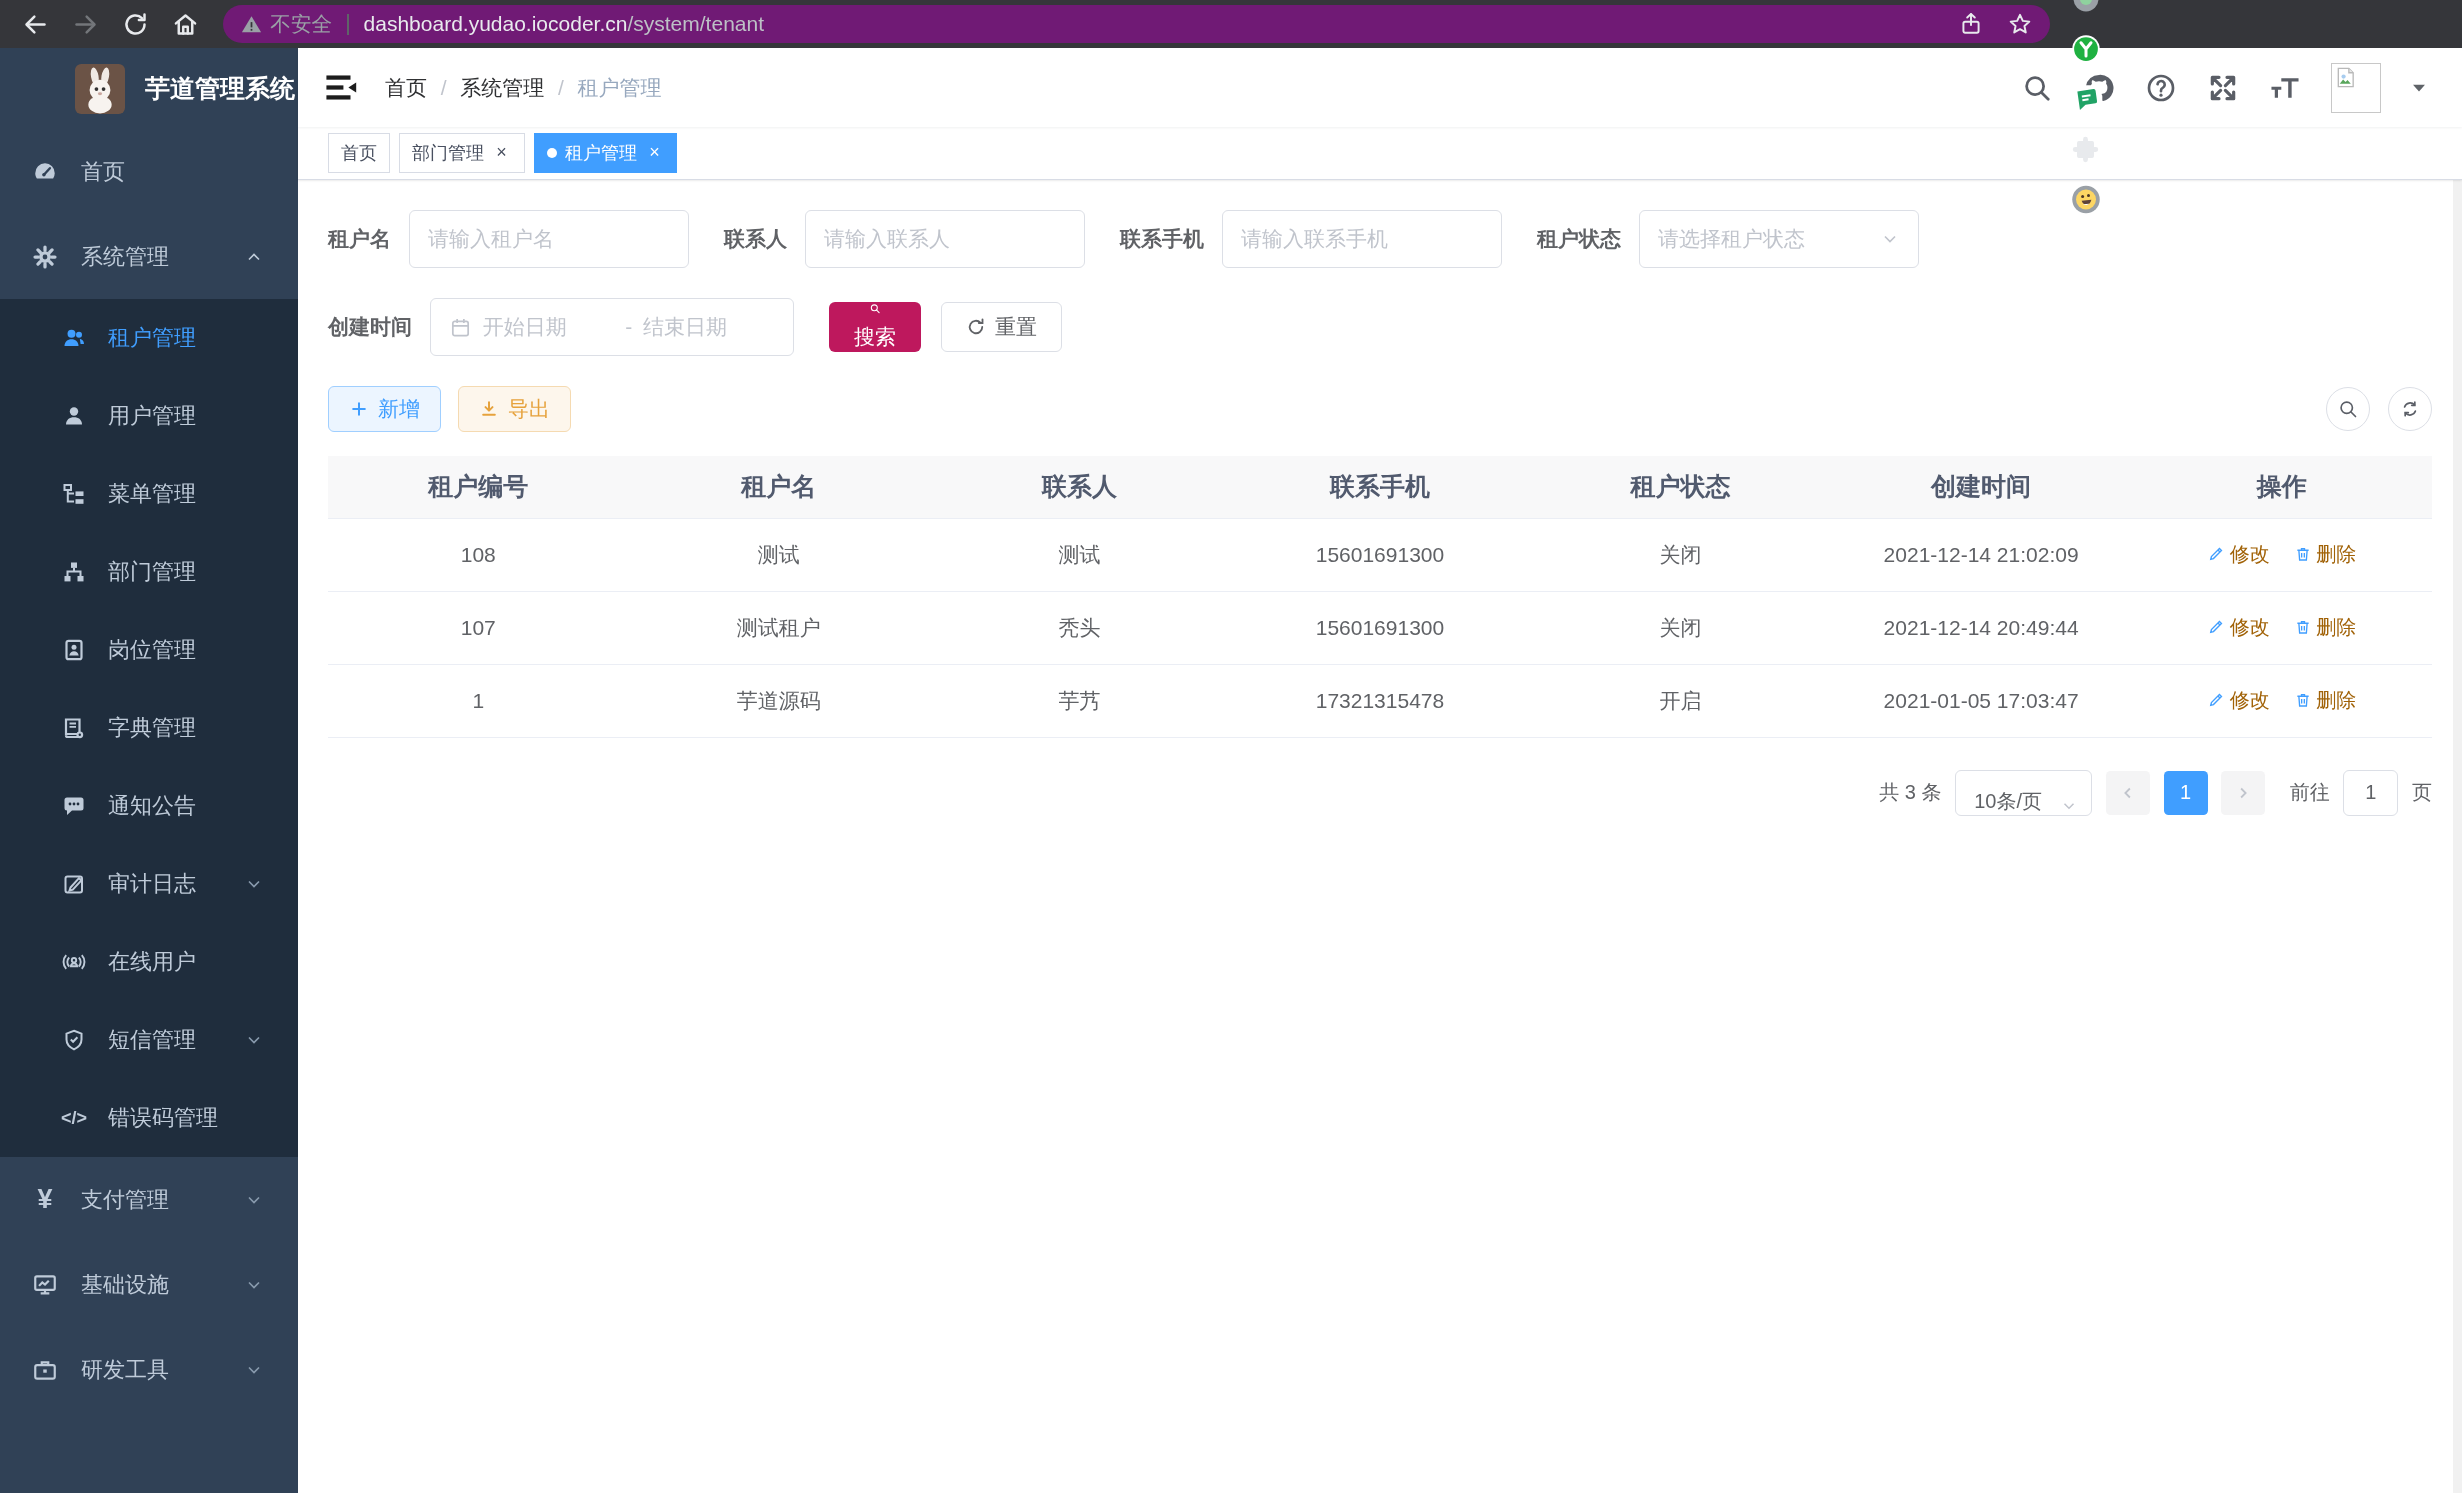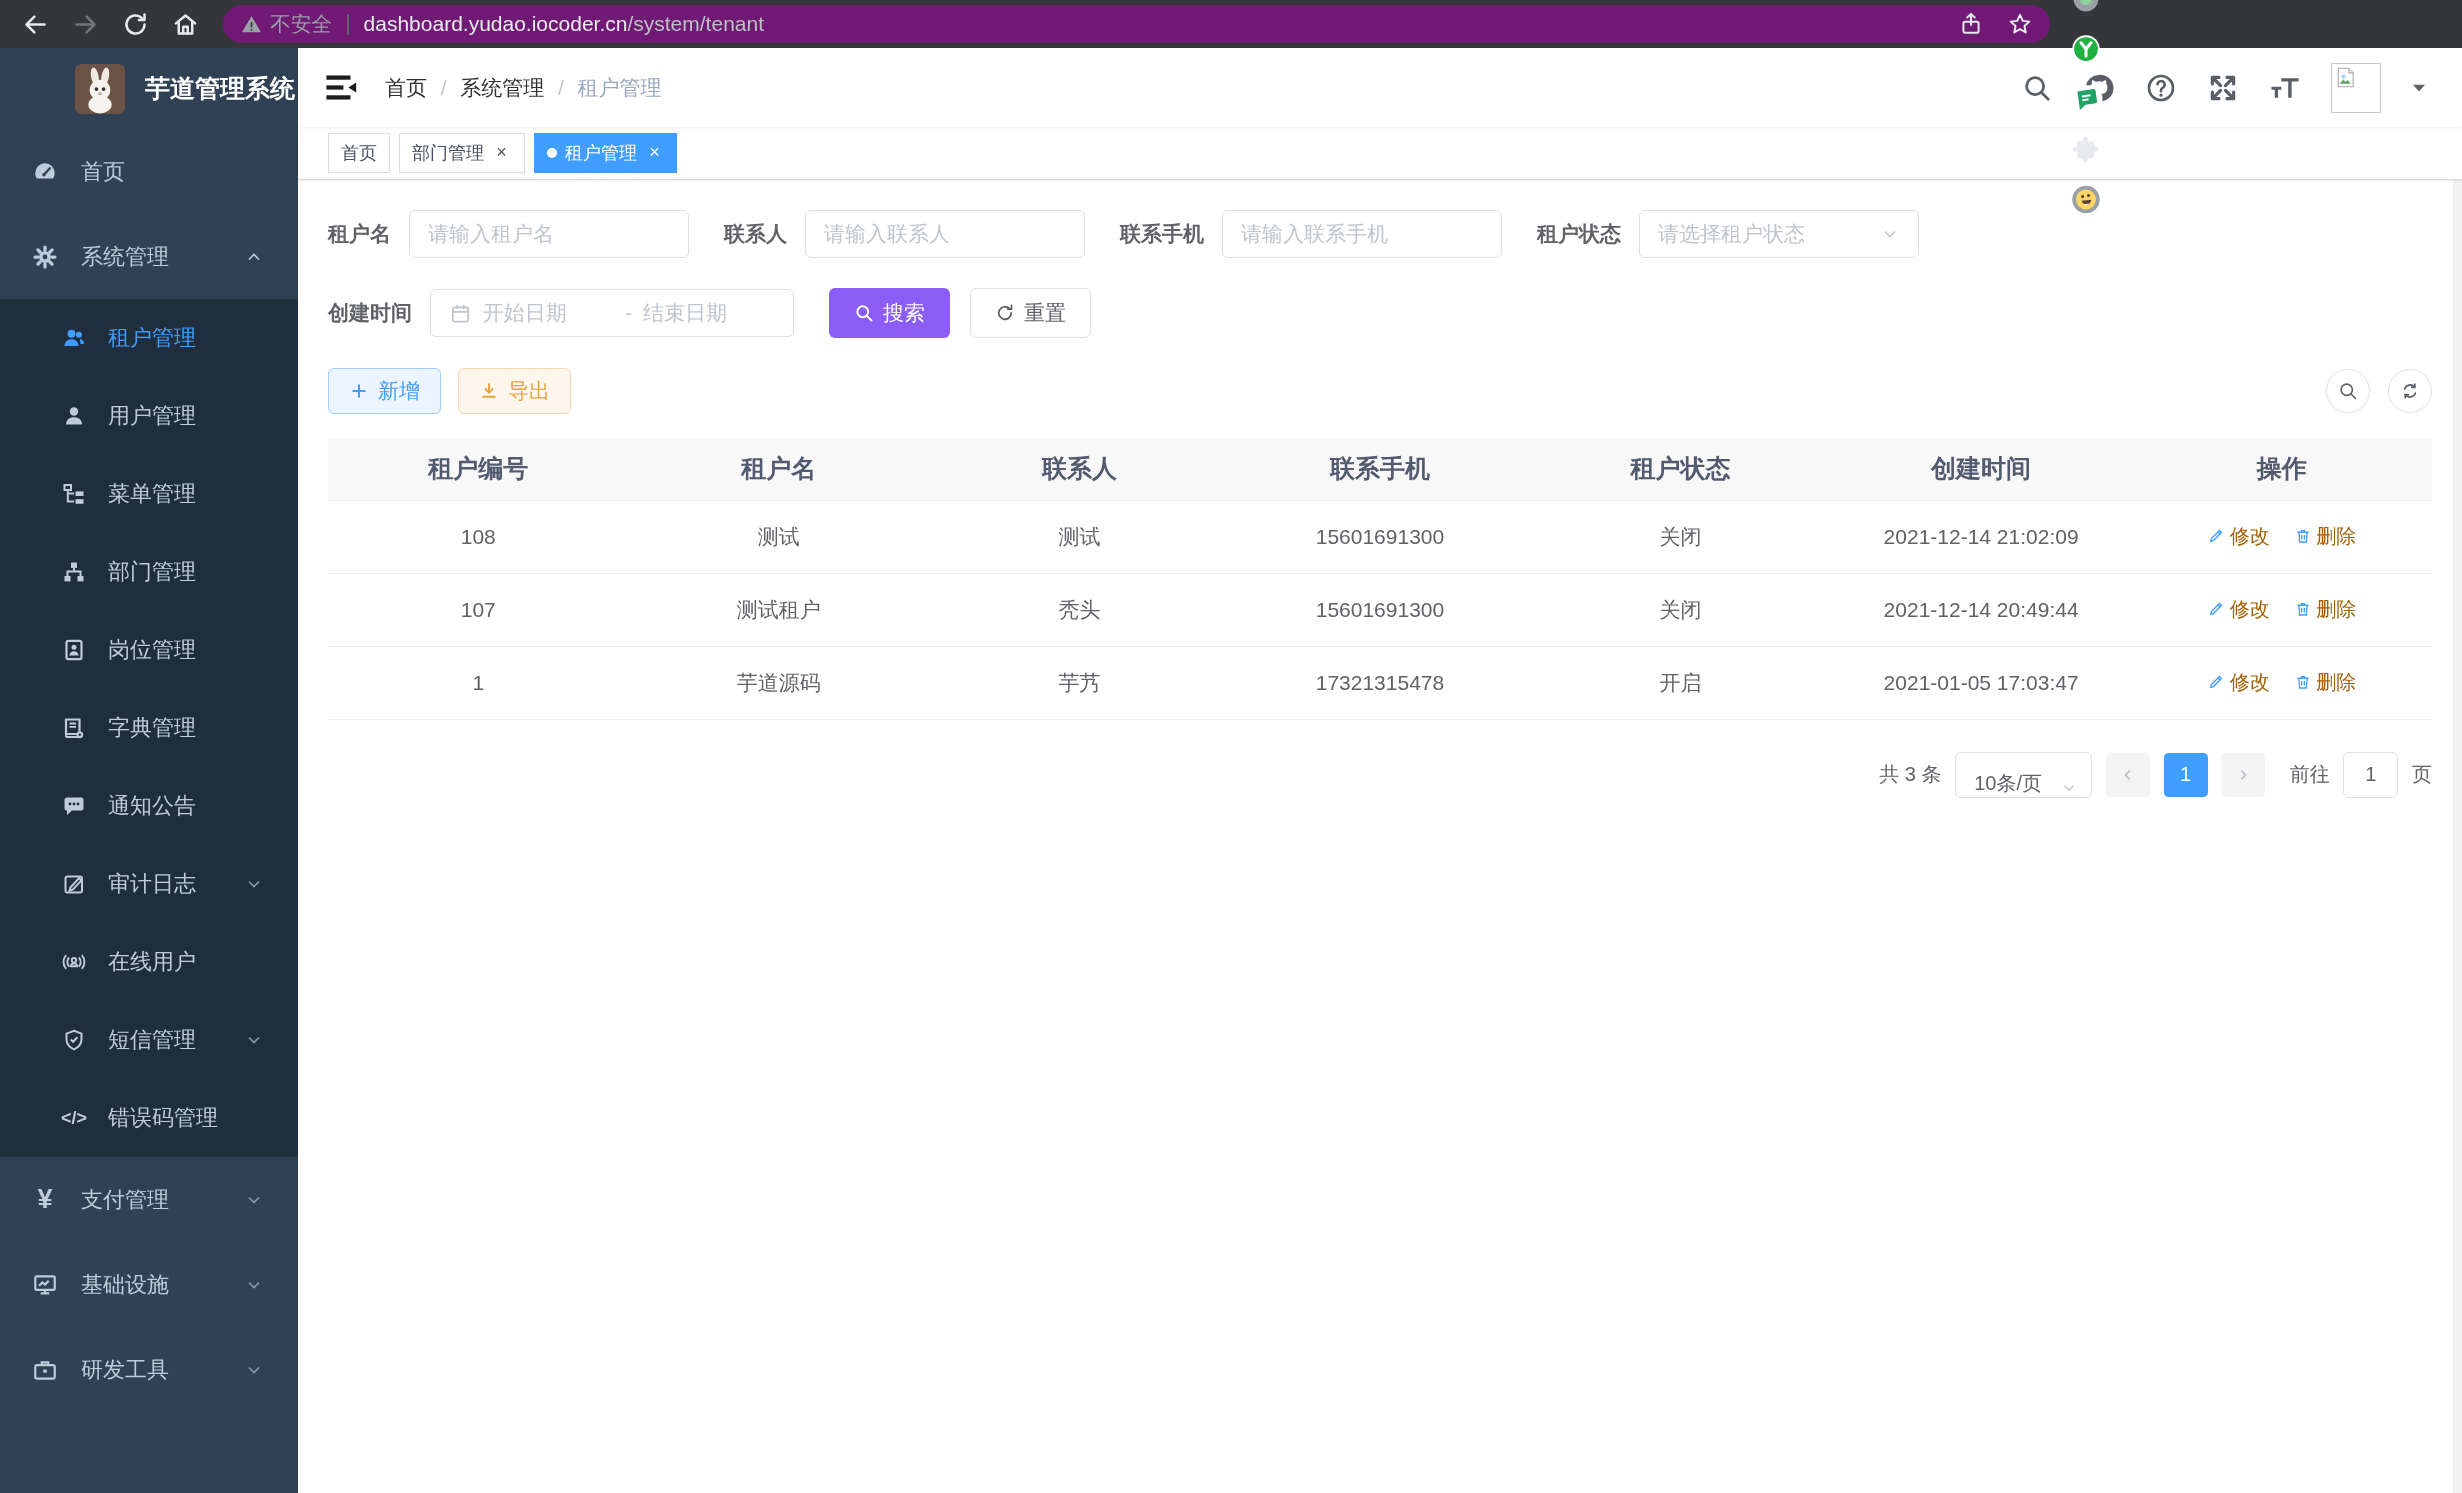--- a/index.html
+++ b/index.html
@@ -62,34 +62,34 @@
   .tag .close { font-size:18px; color:#495060; width:20px; height:20px; line-height:18px; text-align:center; border-radius:50%; }
   .tag.active { background:#409eff; border-color:#409eff; color:#fff; }
   .tag.active .dot { display:block; }
   .tag.active .close { color:#fff; }
 
   .content { padding:30px 30px 0 30px; }
 
   
   .form-row { display:flex; align-items:center; margin-bottom:30px; }
   .f-label { font-size:21px; font-weight:bold; color:#606266; margin-right:18px; white-space:nowrap; }
-  .f-input { height:48px; border:1.5px solid #dcdfe6; border-radius:6px; background:#fff;
+  .f-input { height:58px; border:1.5px solid #dcdfe6; border-radius:6px; background:#fff;
     display:flex; align-items:center; padding:0 18px; }
   .f-input input { border:none; outline:none; width:100%; font-size:21px; color:#606266;
     font-family:inherit; background:transparent; }
   .f-input input::placeholder { color:#c0c4cc; }
   .w-inp { width:280px; }
   .gap { width:35px; flex:none; }
   .select-chevron { color:#c0c4cc; margin-left:6px; flex:none; }
   .date-range { width:364px; gap:10.7px; }
   .date-range .dph { font-size:21px; color:#c0c4cc; flex:1; }
   .date-range .dsep { color:#c0c4cc; font-size:21px; }
   .btn { height:50px; border-radius:6px; font-size:21px; display:inline-flex; align-items:center;
     justify-content:center; gap:9px; padding:0 24px; cursor:pointer; border:1.5px solid transparent; }
-  .btn-primary { background:#8b5cf6; color:#fff; }
+  .btn-primary { background:#be185d; color:#fff;flex-direction:column; }
   .btn-default { background:#fff; border-color:#dcdfe6; color:#606266; }
   .btn-plain-primary { background:#ecf5ff; border-color:#a0cfff; color:#409eff; height:46px; padding:0 20px; }
   .btn-plain-warning { background:#fdf6ec; border-color:#f5dab1; color:#e6a23c; height:46px; padding:0 20px; }
 
   .toolbar-row { display:flex; align-items:center; margin-bottom:24px;justify-content:space-between; }
   .toolbar-left { display:flex; gap:17px; }
   .toolbar-right { margin-left:auto; display:flex; gap:18px; }
   .circle-btn { width:44px; height:44px; border-radius:50%; border:1.5px solid #dcdfe6; background:#fff;
     display:flex; align-items:center; justify-content:center; color:#666; cursor:pointer; }
 

